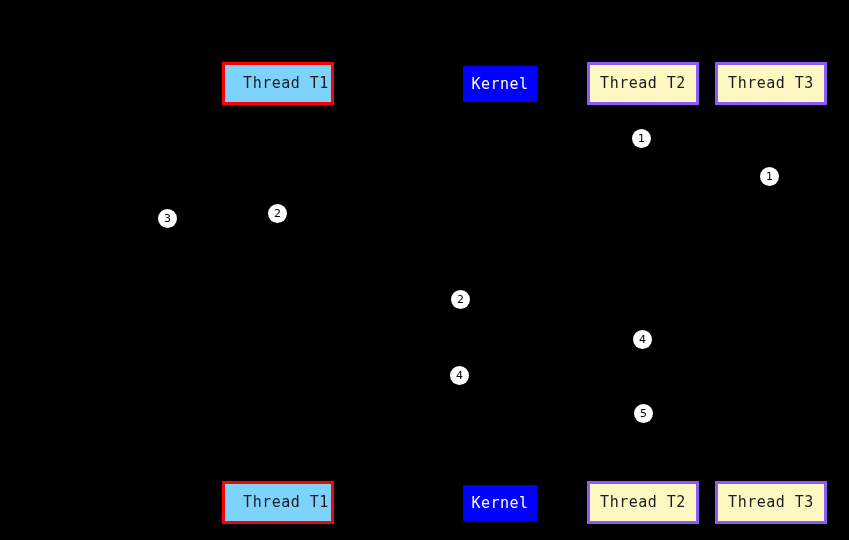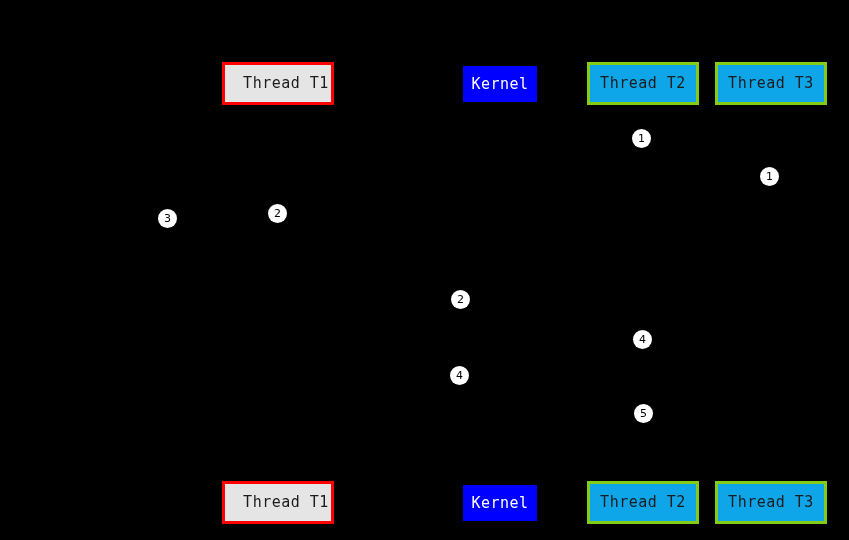--- a/index.html
+++ b/index.html
@@ -26,27 +26,27 @@
     background: #ffffff;
     color: #1a1a1a;
     font-family: "DejaVu Sans Mono", "Liberation Mono", monospace;
     font-size: 15px;
     letter-spacing: 0.5px;
     white-space: nowrap;
     line-height: 1;
   }
   .participant.red-box {
     border: 3px solid #ff0000;
-    background: #e5e5e5;
+    background: #7dd3fc;
     color: #1c1c1c;
     padding-left: 16px;
   }
   .participant.blue-outline {
-    border: 3px solid #84cc16;
-    background: #0ea5e9;
+    border: 3px solid #8b5cf6;
+    background: #fef9c3;
     color: #1c1c1c;
   }
   .participant.blue-fill {
     border: 0;
     background: #0000ff;
     color: #ffffff;
     margin-left: 40px;
   }
 
   

